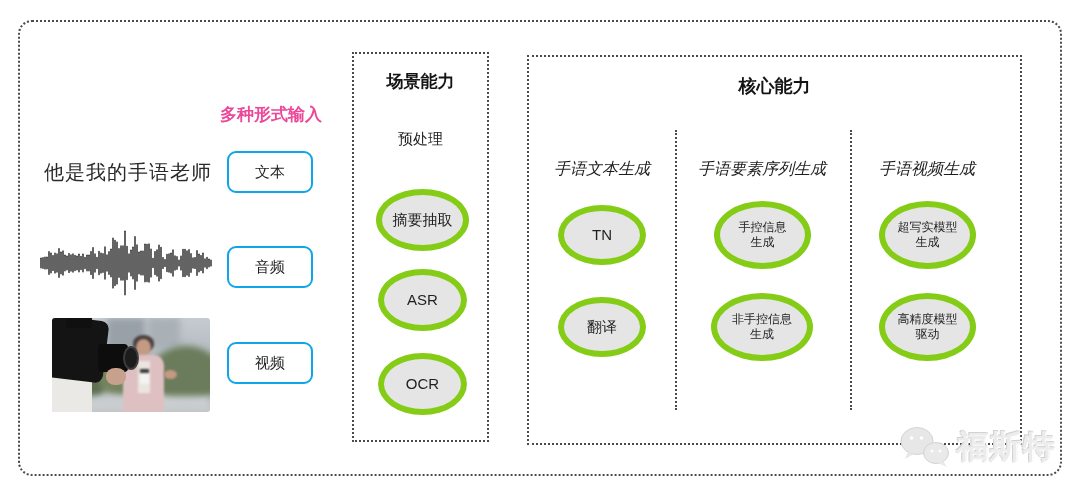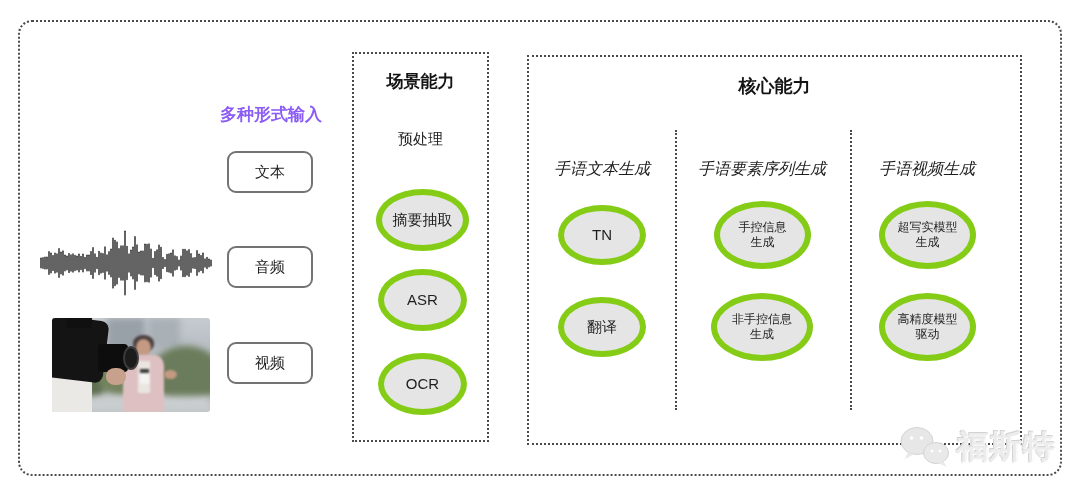--- a/index.html
+++ b/index.html
@@ -20,32 +20,32 @@
     left: 18px; top: 20px;
     width: 1044px; height: 456px;
     border: 2px dotted #4a4a4a;
     border-radius: 14px;
   }
   
   .input-heading {
     position: absolute;
     left: 196px; top: 103px; width: 150px;
     text-align: center;
-    font-size: 17px; font-weight: bold; color: #8b5cf6;
+    font-size: 17px; font-weight: bold; color: #ec4899;
   }
   .sample-text {
     position: absolute;
     left: 44px; top: 159px;
     font-size: 20px; color: #2a2a2a;
     letter-spacing: 1px;
   }
   .io-box {
     position: absolute;
     width: 86px; height: 42px;
-    border: 2px solid #737373;
+    border: 2px solid #0ea5e9;
     border-radius: 9px;
     background: #fff;
     display: flex; align-items: center; justify-content: center;
     font-size: 15px; color: #1f1f1f;
   }
   .io-box.text  { left: 227px; top: 151px; }
   .io-box.audio { left: 227px; top: 246px; }
   .io-box.video { left: 227px; top: 342px; }
   .waveform {
     position: absolute;
@@ -160,20 +160,21 @@
 </style>
 </head>
 <body>
 
 <div class="canvas">
 
   <div class="outer-frame"></div>
 
   <div class="input-heading">多种形式输入</div>
 
+  <div class="sample-text">他是我的手语老师</div>
   <div class="io-box text">
     <span>文本</span>
   </div>
 
   <svg class="waveform" id="waveform" viewBox="0 0 172 72">
       <g stroke="#222" stroke-width="1.4" stroke-linecap="round">
         <line x1="1" y1="31.2" x2="1" y2="40.8"></line>
         <line x1="3" y1="30.8" x2="3" y2="41.2"></line>
         <line x1="5" y1="30.1" x2="5" y2="41.9"></line>
         <line x1="7" y1="30.3" x2="7" y2="41.7"></line>

